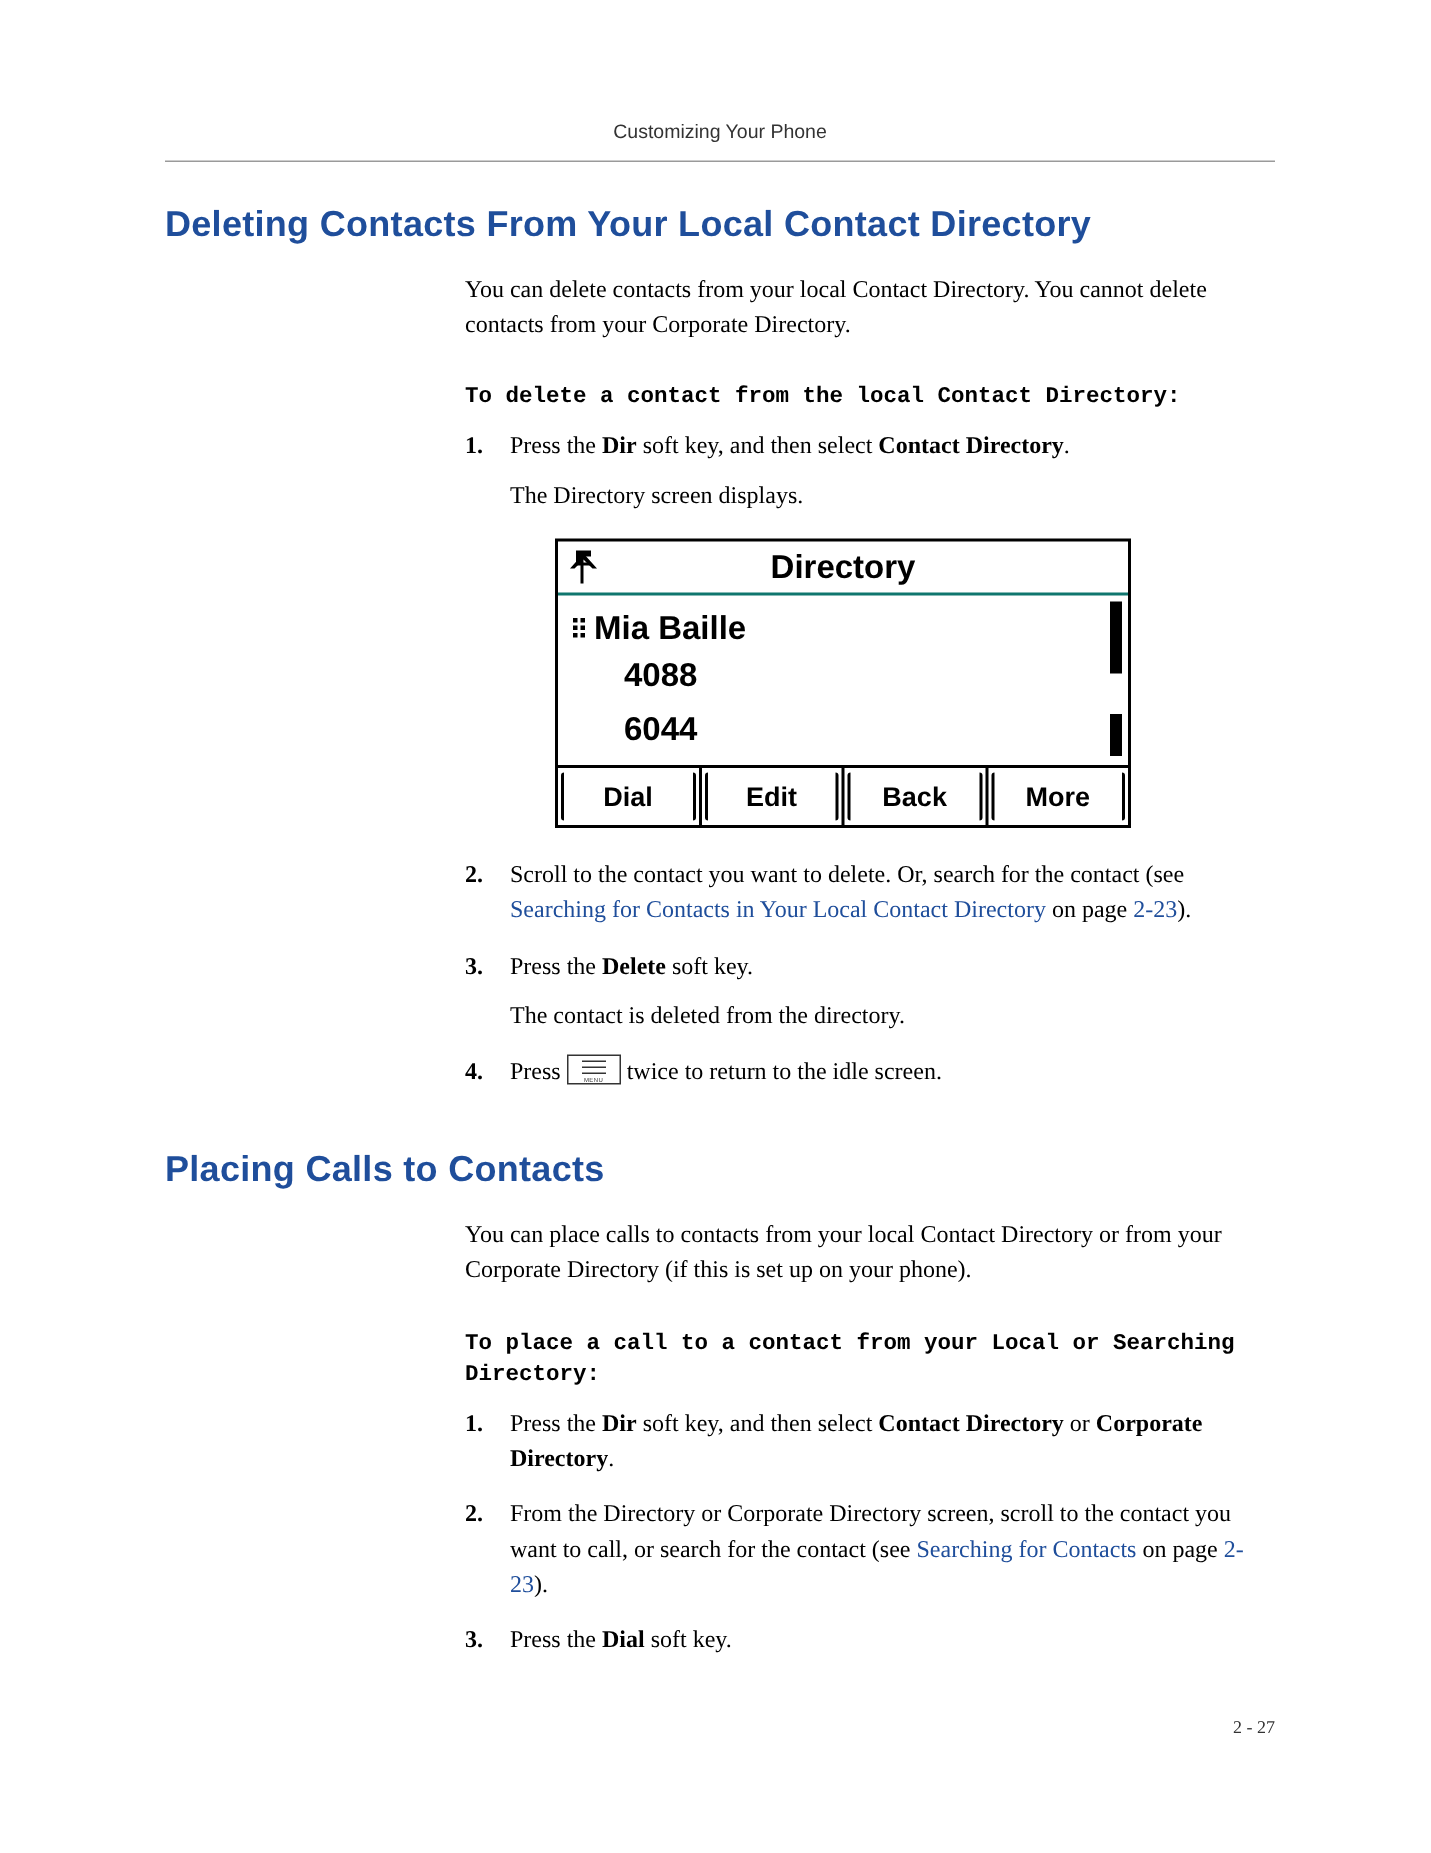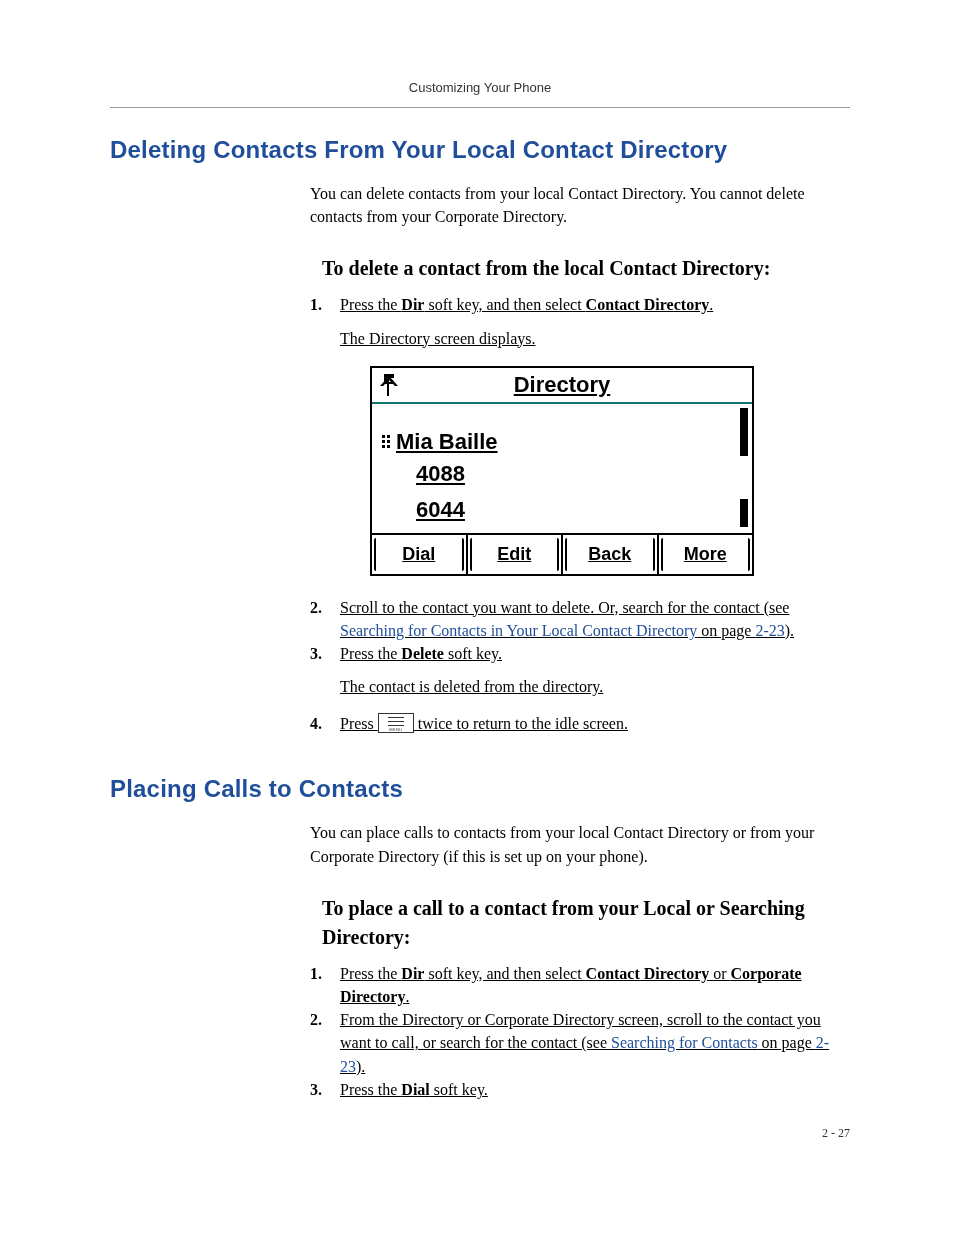--- a/index.html
+++ b/index.html
@@ -42,36 +42,36 @@
   }
   .body-col {
     margin-left: 200px;
     font-size: 16px;
     line-height: 1.45;
   }
   p {
     margin: 0 0 14px 0;
   }
   .subhead {
-    font-family: Liberation Serif, serif;
+    font-family: Liberation Mono, monospace;
     font-weight: 600;
-    font-size: 20px;
-    margin: 26px 0 10px 12px;
+    font-size: 15px;
+    margin: 26px 0 10px 0;
   }
   ol.steps {
     list-style: none;
     padding: 0;
     margin: 0;
     counter-reset: step;
   }
   ol.steps > li {
     counter-increment: step;
     position: relative;
     padding-left: 30px;
-    text-decoration: underline;
+    margin-bottom: 14px;
   }
   ol.steps > li::before {
     content: counter(step) ".";
     position: absolute;
     left: 0;
     top: 0;
     font-weight: bold;
     font-family: "Book Antiqua", Palatino, "Palatino Linotype", Georgia, serif;
   }
   .indent {
@@ -135,21 +135,21 @@
   .mic-icon svg { display: block; }
   .screen-title-text {
     flex: 1;
     text-align: center;
     font-weight: bold;
     font-size: 22px;
     padding-right: 28px; 
   }
   .screen-body {
     position: relative;
-    padding: 20px 0 6px 0;
+    padding: 4px 0 6px 0;
   }
   .scroll-ind-up {
     position: absolute;
     right: 4px;
     top: 4px;
     width: 8px;
     height: 48px;
     background: #000;
   }
   .scroll-ind-down {

